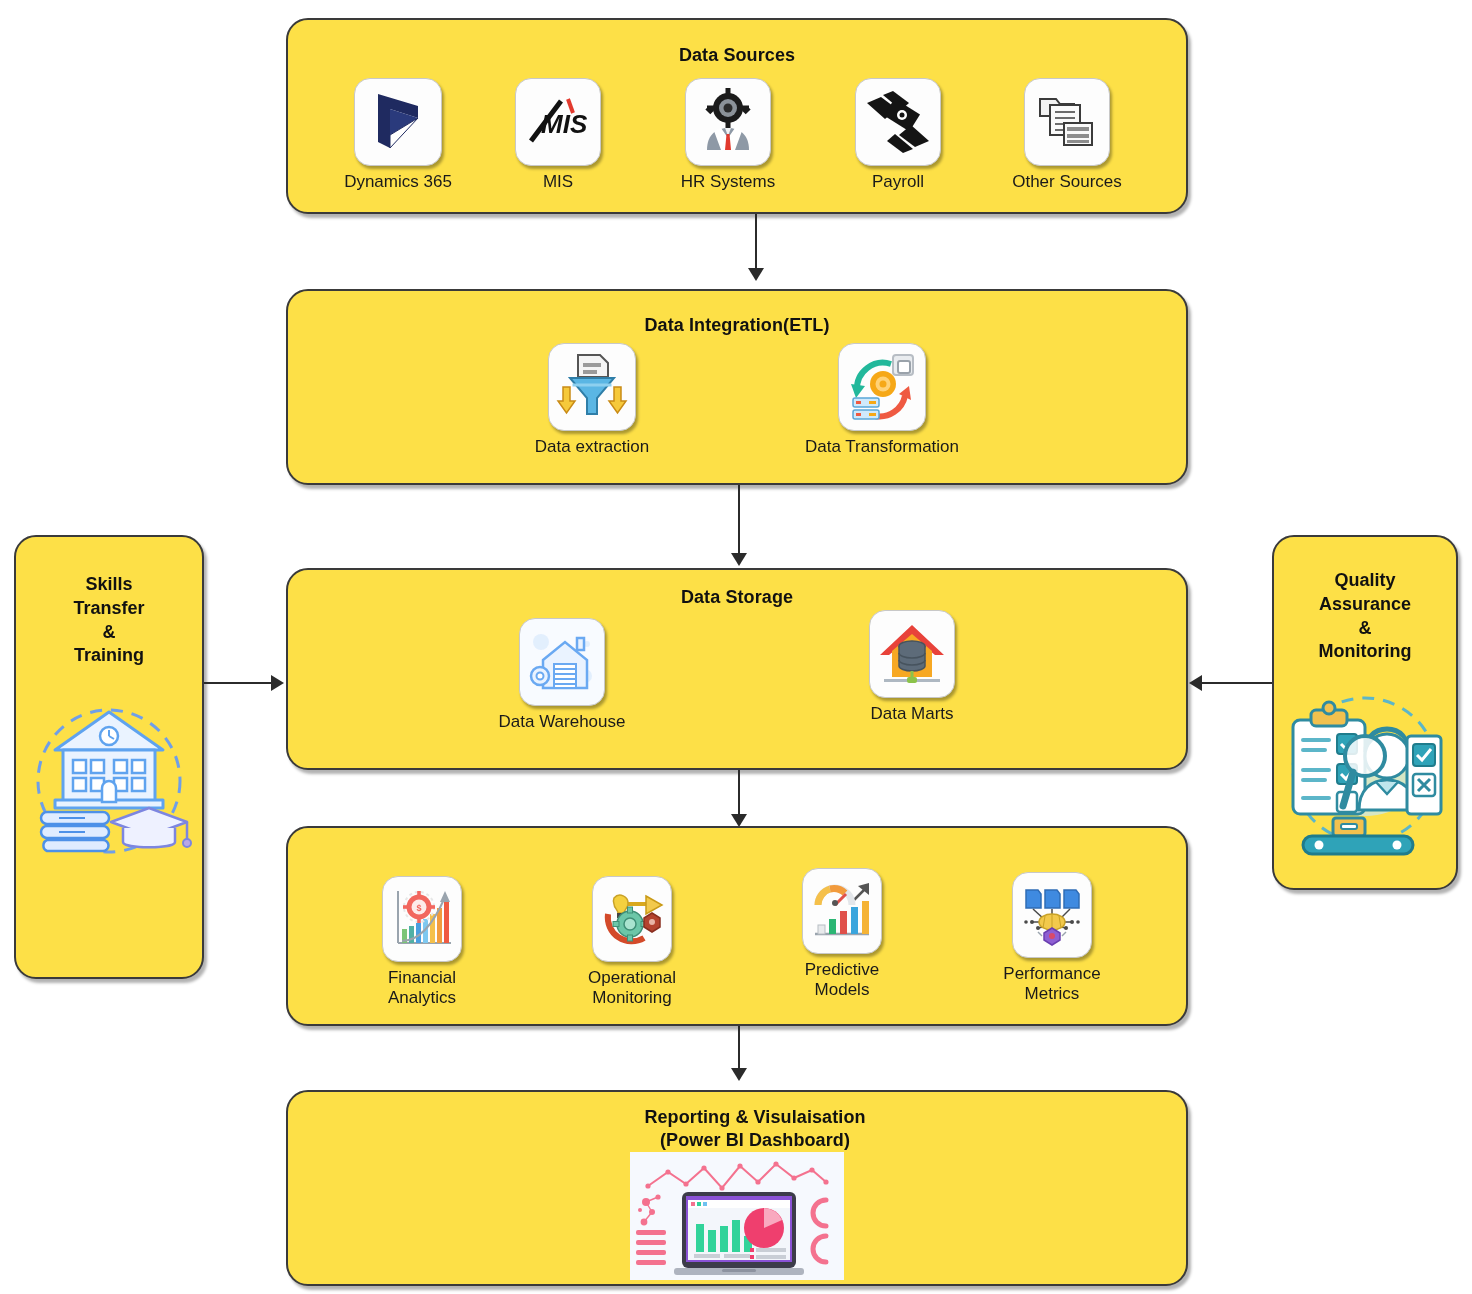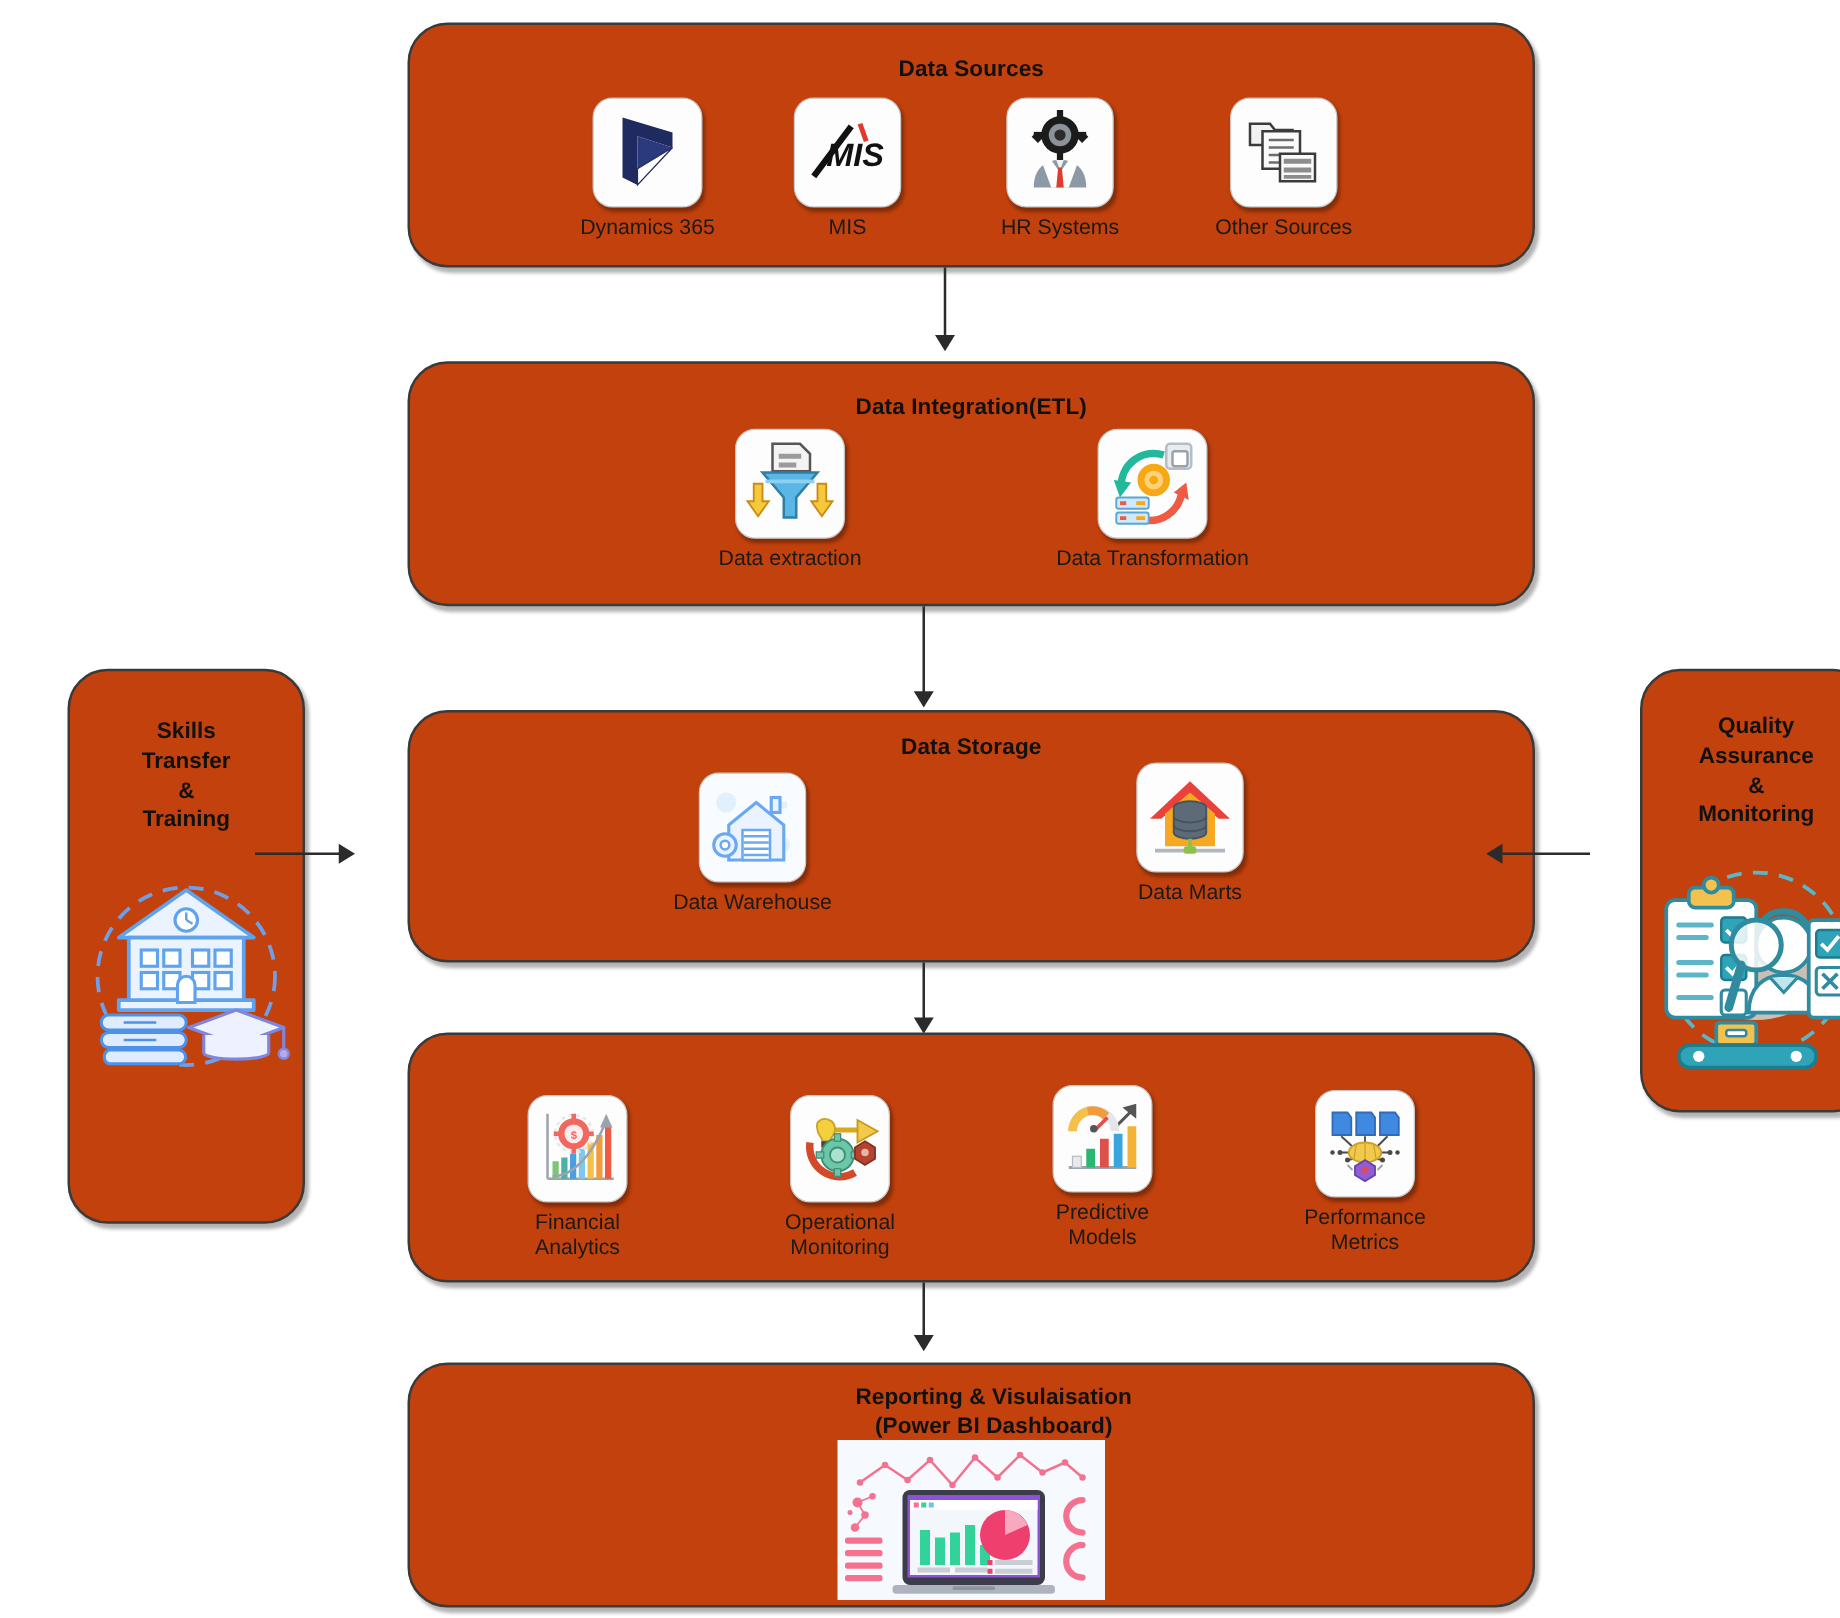--- a/index.html
+++ b/index.html
@@ -7,25 +7,24 @@
     width: 1472px; height: 1294px;
     background: #ffffff;
     font-family: "Liberation Sans", sans-serif;
     overflow: hidden;
   }
   #stage { position: relative; width: 1472px; height: 1294px; }
 
   
   .box {
     position: absolute;
-    background: #c2410c;
+    background: #fde047;
     border: 2px solid #3a3a3a;
-    border-radius: 32px;
+    border-radius: 22px;
     box-shadow: 3px 4px 3px rgba(0,0,0,0.30);
-    margin-left: 40px;
   }
   .box-title {
     text-align: center;
     font-weight: bold;
     font-size: 18px;
     color: #111;
     letter-spacing: .1px;
     line-height: 1.28;
   }
   .side-title {
@@ -142,20 +141,36 @@
             </g>
             <path d="M12 62 C12 46 22 40 33 40 C44 40 54 46 54 62 Z" fill="#8e99a6"></path>
             <path d="M26 40 L33 50 L40 40 L47 43 L40 62 L26 62 L19 43 Z" fill="#ffffff"></path>
             <path d="M30 40 L33 48 L36 40 Z" fill="#f0f2f4"></path>
             <path d="M31.5 46 L34.5 46 L36 62 L30 62 Z" fill="#e23a2e"></path>
           </svg>
         </div>
         <div class="item-label">HR Systems</div>
       </div>
 
+      <div class="item" style="width:160px;">
+        <div class="tile t86">
+          <svg width="70" height="66" viewBox="0 0 70 66">
+            <g fill="#141414">
+              <path d="M4 14 L18 8 L34 20 L22 30 Z"></path>
+              <path d="M20 6 L30 2 L46 14 L38 21 Z"></path>
+              <rect x="24" y="16" width="30" height="20" transform="rotate(32 39 26)" fill="#141414"></rect>
+              <circle cx="39" cy="26" r="5" fill="#fff"></circle>
+              <circle cx="39" cy="26" r="2.5" fill="#141414"></circle>
+              <path d="M66 52 L52 58 L36 46 L48 36 Z"></path>
+              <path d="M50 60 L40 64 L24 52 L32 45 Z"></path>
+            </g>
+          </svg>
+        </div>
+        <div class="item-label">Payroll</div>
+      </div>
 
       <div class="item" style="width:178px;">
         <div class="tile t86">
           <svg width="66" height="66" viewBox="0 0 66 66">
             <path d="M6 10 h16 l4 5 h14 v12 h-34 z" fill="#f2f2f2" stroke="#3b3b3b" stroke-width="2"></path>
             <rect x="16" y="16" width="30" height="30" fill="#fafafa" stroke="#3b3b3b" stroke-width="2"></rect>
             <g stroke="#6c6c6c" stroke-width="2">
               <line x1="21" y1="23" x2="41" y2="23"></line>
               <line x1="21" y1="29" x2="41" y2="29"></line>
               <line x1="21" y1="35" x2="41" y2="35"></line>

